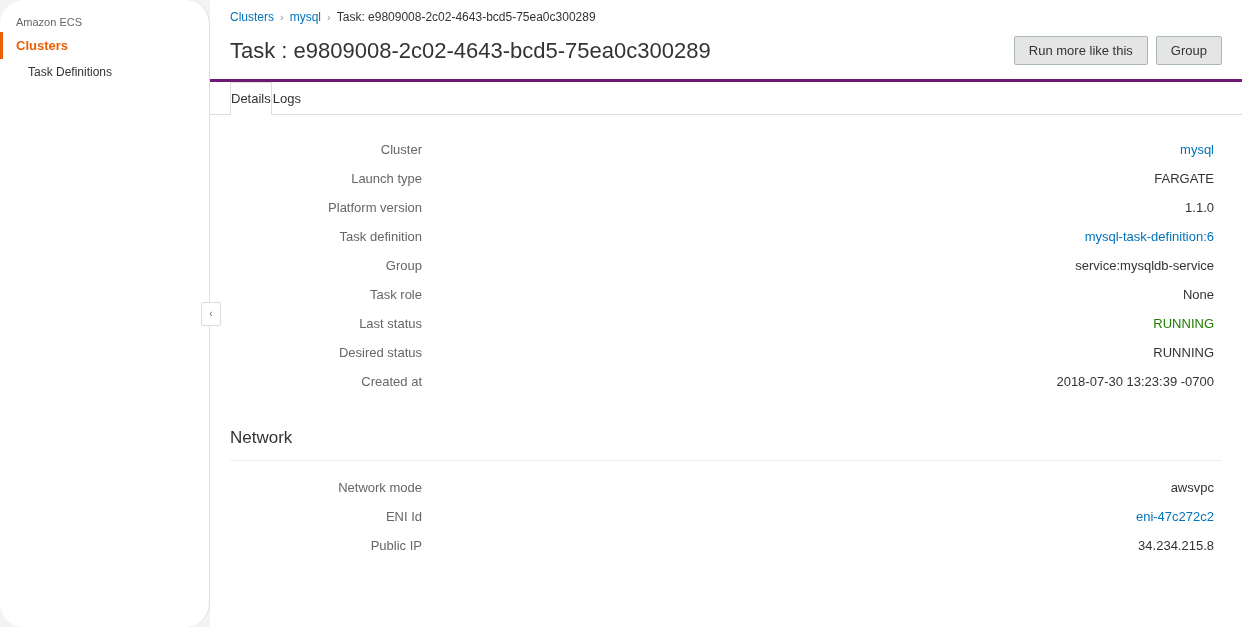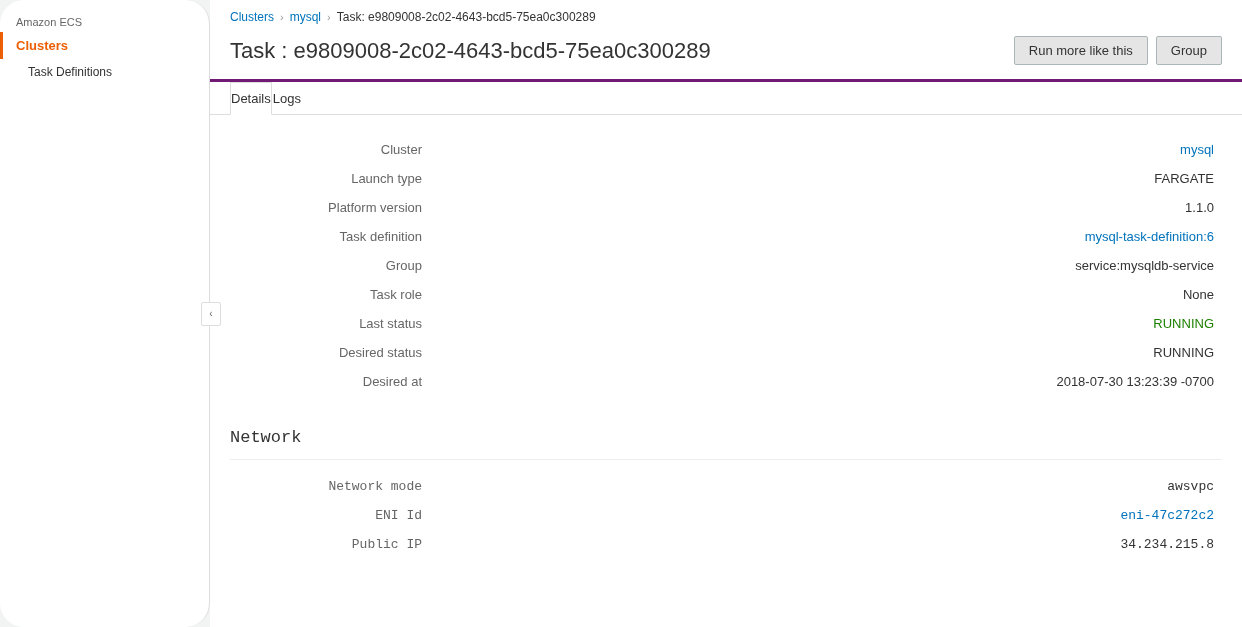--- a/index.html
+++ b/index.html
@@ -216,21 +216,20 @@
       font-size: 17px;
       font-weight: 400;
       color: #333;
       padding: 8px 0 12px 0;
       border-bottom: 1px solid #eee;
       margin-bottom: 12px;
     }
 
     .network-section {
       margin-top: 20px;
-      font-family: Liberation Mono, monospace;
     }
   </style>
 </head>
 <body>
 
 <div class="sidebar">
   <div>
     <div class="sidebar-section-label">Amazon ECS</div>
     <div class="sidebar-item active">Clusters</div>
     <div class="sidebar-item sub">Task Definitions</div>
@@ -295,21 +294,21 @@
         </tr>
         <tr>
           <td class="label-cell">Last status</td>
           <td class="value-cell status-running">RUNNING</td>
         </tr>
         <tr>
           <td class="label-cell">Desired status</td>
           <td class="value-cell">RUNNING</td>
         </tr>
         <tr>
-          <td class="label-cell">Desired at</td>
+          <td class="label-cell">Created at</td>
           <td class="value-cell">2018-07-30 13:23:39 -0700</td>
         </tr>
       </tbody>
     </table>
 
     <div class="network-section">
       <div class="section-heading">Network</div>
       <table class="details-table">
         <tbody>
           <tr>

